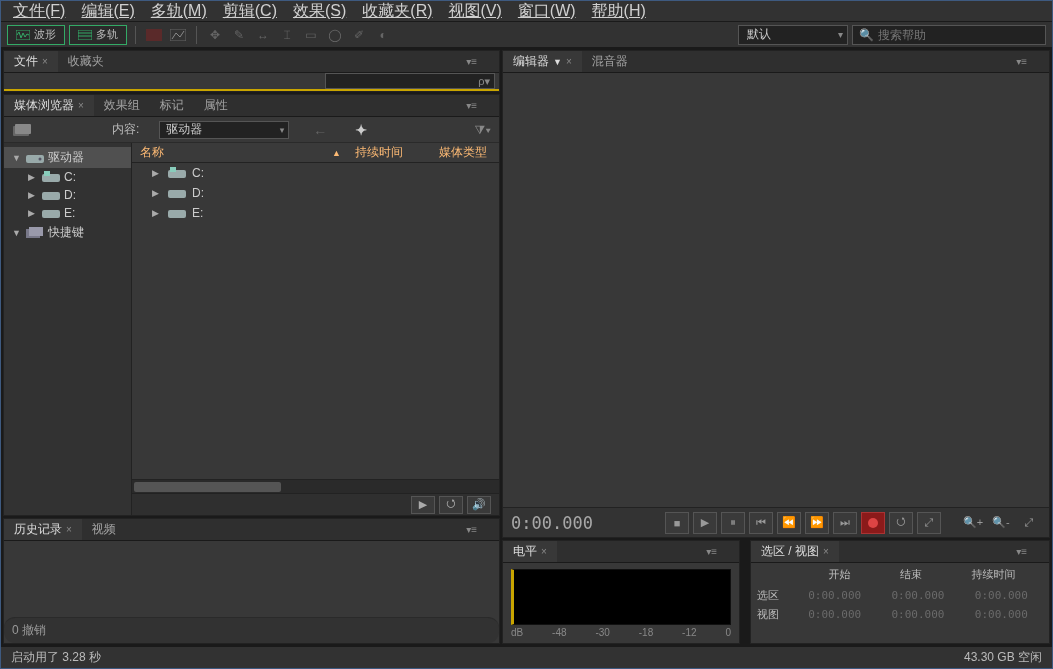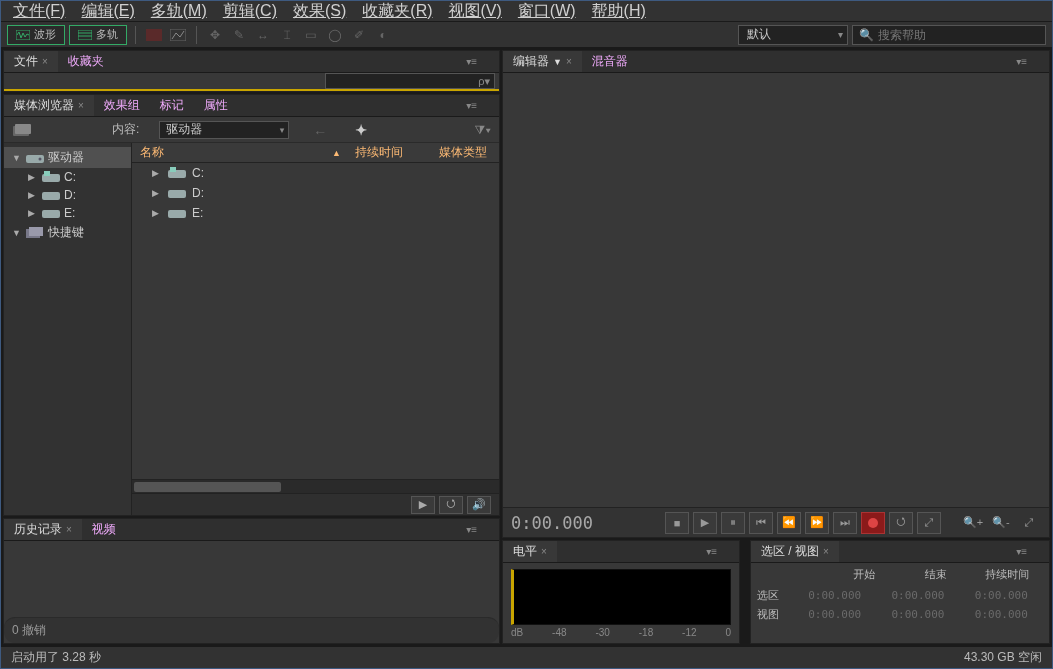--- a/index.html
+++ b/index.html
@@ -35,21 +35,21 @@
 .search-box input { flex: 1; background: transparent; border: none; color: #ccc; font-size: 12px; outline: none; }
 .mag { color: #888; font-size: 12px; }
 
 
 .main { flex: 1; display: flex; gap: 2px; background: #1a1a1a; padding: 2px; height: 0; }
 .col-left { width: 497px; display: flex; flex-direction: column; gap: 2px; }
 .col-right { flex: 1; display: flex; flex-direction: column; gap: 2px; }
 
 .panel { background: #383838; border: 1px solid #222; display: flex; flex-direction: column; }
 .panel-tabs { height: 22px; background: #2f2f2f; display: flex; align-items: center; border-bottom: 1px solid #1a1a1a; padding-right: 16px; }
-.tab { padding: 3px 10px; color: #f0abfc; font-size: 12px; height: 100%; display: flex; align-items: center; gap: 4px; }
+.tab { padding: 3px 10px; color: #a3a3a3; font-size: 12px; height: 100%; display: flex; align-items: center; gap: 4px; }
 .tab.active { background: #383838; color: #ddd; }
 .tab .x { font-size: 10px; color: #888; }
 .panel-menu { margin-left: auto; color: #888; padding: 0 6px; font-size: 10px; }
 .panel-body { flex: 1; background: #383838; position: relative; }
 
 
 .files-panel { height: 42px; }
 .files-body { height: 20px; display: flex; align-items: center; padding: 0 4px; gap: 4px; border-bottom: 2px solid #c9a500; }
 .files-search { margin-left: auto; height: 16px; width: 170px; background: #222; border: 1px solid #555; display: flex; align-items: center; justify-content: flex-end; padding: 0 4px; color: #888; font-size: 11px; }
 
@@ -104,21 +104,21 @@
 .bottom-right { height: 104px; display: flex; gap: 10px; }
 .levels-panel { flex: 1; }
 .selview-panel { width: 300px; }
 .levels-body { flex: 1; padding: 6px 8px 0 8px; display: flex; flex-direction: column; }
 .meter { flex: 1; background: #000; border: 1px solid #111; position: relative; border-left: 3px solid #c9a500; }
 .db-scale { height: 18px; display: flex; justify-content: space-between; color: #888; font-size: 10px; padding: 2px 0; }
 
 .selview-body { flex: 1; padding: 2px 6px; }
 .sv-header { display: flex; color: #bbb; font-size: 11px; padding: 2px 0 4px 0; }
 .sv-header span:first-child { width: 36px; }
-.sv-header span { flex: 1; text-align: center; }
+.sv-header span { flex: 1; text-align: left; }
 .sv-row { display: flex; align-items: center; padding: 2px 0; }
 .sv-row .sv-lbl { width: 36px; color: #bbb; font-size: 11px; }
 .sv-val { flex: 1; text-align: center; color: #6a6a6a; font-size: 11px; font-family: monospace; }
 
 
 .statusbar { height: 22px; background: #323232; border-top: 1px solid #1a1a1a; display: flex; align-items: center; padding: 0 10px; color: #bbb; font-size: 12px; }
 .statusbar .right { margin-left: auto; }
 
 
 svg { display: block; }

